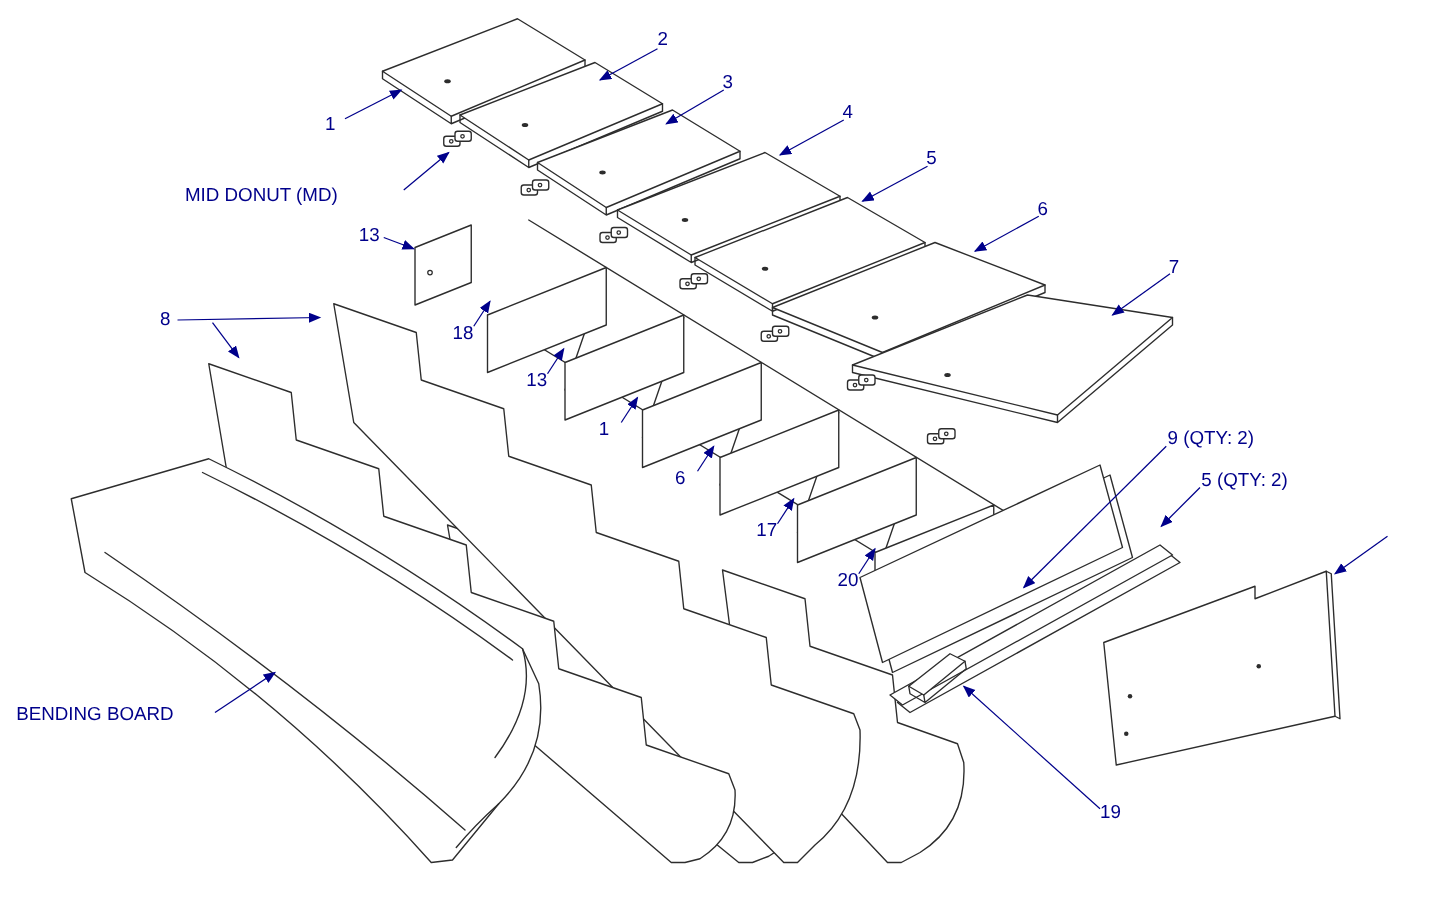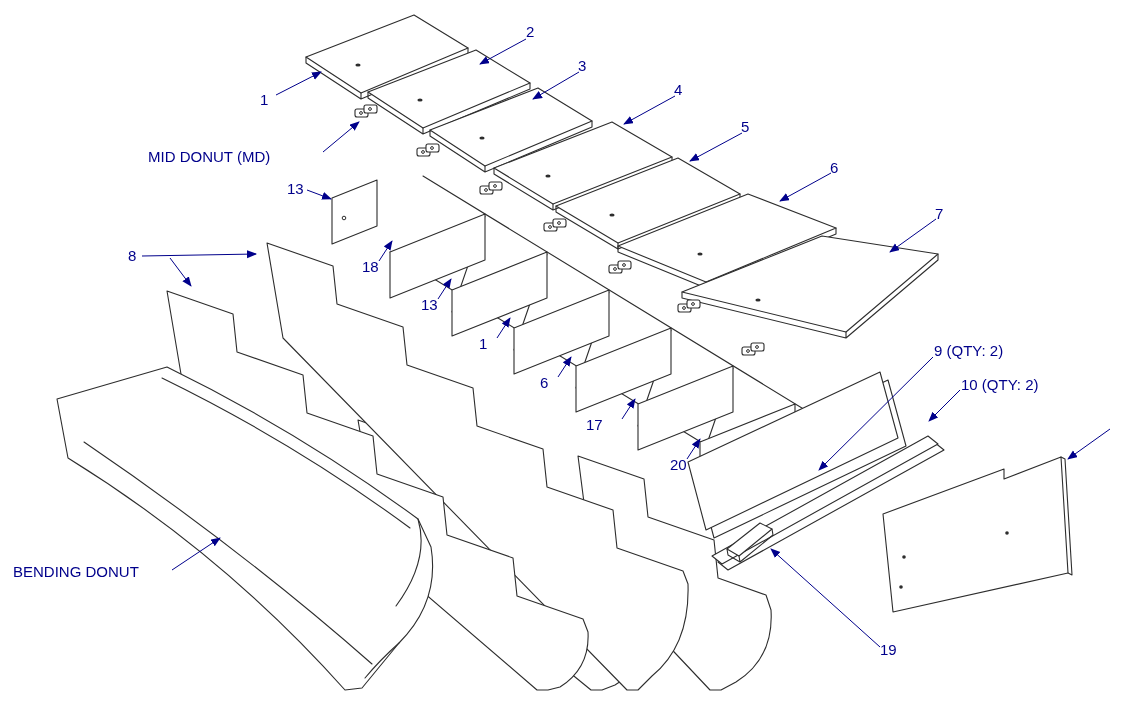--- a/index.html
+++ b/index.html
@@ -171,21 +171,21 @@
   <div class="callout" style="left:741px;top:119px">5</div>
   <div class="callout" style="left:830px;top:160px">6</div>
   <div class="callout" style="left:935px;top:206px">7</div>
   <div class="callout" style="left:148px;top:149px">MID DONUT (MD)</div>
   <div class="callout" style="left:287px;top:181px">13</div>
   <div class="callout" style="left:128px;top:248px">8</div>
   <div class="callout" style="left:362px;top:259px">18</div>
   <div class="callout" style="left:421px;top:297px">13</div>
   <div class="callout" style="left:479px;top:336px">1</div>
   <div class="callout" style="left:540px;top:375px">6</div>
-  <div class="callout" style="left:586px;top:417px">17</div>
+  <div class="callout" style="left:605px;top:417px">17</div>
   <div class="callout" style="left:670px;top:457px">20</div>
   <div class="callout" style="left:934px;top:343px">9 (QTY: 2)</div>
-  <div class="callout" style="left:961px;top:377px">10 (QTY: 2)</div>
+  <div class="callout" style="left:961px;top:377px">5 (QTY: 2)</div>
   <div class="callout" style="left:1152px;top:415px">11</div>
-  <div class="callout" style="left:13px;top:564px">BENDING DONUT</div>
+  <div class="callout" style="left:13px;top:564px">BENDING BOARD</div>
   <div class="callout" style="left:880px;top:642px">19</div>
 
 </div>
 
 </body></html>

